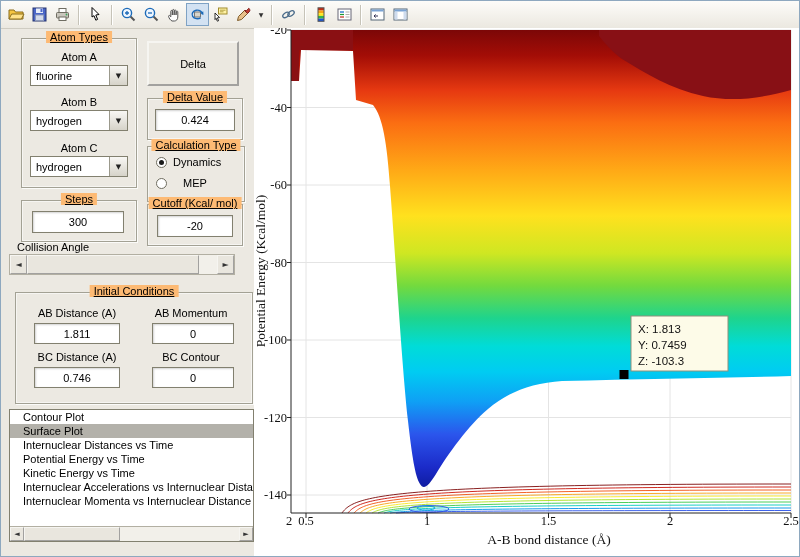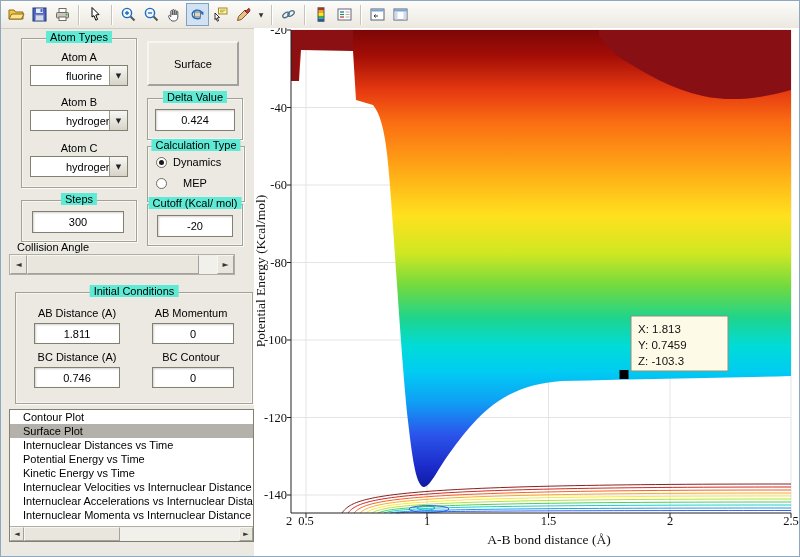--- a/index.html
+++ b/index.html
@@ -7,28 +7,28 @@
        box-sizing:border-box;overflow:hidden;font-family:"Liberation Sans",sans-serif;color:#000;}
   
   .toolbar{position:absolute;left:0;top:0;right:0;height:27px;background:linear-gradient(#fdfcf9,#ebe8e0);
            border-bottom:1px solid #cfccc2;display:flex;align-items:center;padding:0 4px;}
   .tbtn{width:23px;height:23px;display:flex;align-items:center;justify-content:center;border:1px solid transparent;box-sizing:border-box;}
   .tbtn.pressed{background:#d3e2f2;border:1px solid #7fa2c4;}
   .tbtn.narrow{width:12px;font-size:6px;color:#333;font-family:"DejaVu Sans",sans-serif;}
   .tsep{width:1px;height:20px;background:#c6c3b8;border-right:1px solid #ffffff;margin:0 4px;}
   
   .grp{position:absolute;border:1px solid #a3a194;box-shadow:inset 0 0 0 1px rgba(255,255,255,.55),1px 1px 0 rgba(255,255,255,.8);}
-  .grp-title{position:absolute;top:-8px;left:50%;transform:translateX(-50%);background:#5eead4;
-             padding:0 4px;font-size:11px;white-space:nowrap;}
+  .grp-title{position:absolute;top:-8px;left:50%;transform:translateX(-50%);background:#fdba74;
+             padding:0 4px;font-size:11px;white-space:nowrap;text-decoration:underline;}
   .lbl{position:absolute;font-size:11px;white-space:nowrap;}
   .ctr{text-align:center;}
   .field{position:absolute;background:#fff;border:1px solid #82806f;box-shadow:inset 1px 1px 2px rgba(0,0,0,.18);
          font-size:11px;display:flex;align-items:center;justify-content:center;box-sizing:border-box;}
   .dropdown{position:absolute;background:#fff;border:1px solid #82806f;display:flex;box-sizing:border-box;}
-  .dd-text{flex:1;font-size:11px;padding-left:5px;display:flex;align-items:center;overflow:hidden;white-space:nowrap;margin-left:30px;}
+  .dd-text{flex:1;font-size:11px;padding-left:5px;display:flex;align-items:center;overflow:hidden;white-space:nowrap;}
   .dd-btn{width:17px;background:linear-gradient(#f8f7f4,#d6d3c9);border-left:1px solid #9b998c;
           display:flex;align-items:center;justify-content:center;font-size:7px;font-family:"DejaVu Sans",sans-serif;color:#222;}
   .pushbtn{position:absolute;background:#ebe8e0;border:2px outset #f6f5f1;font-size:11px;
            display:flex;align-items:center;justify-content:center;box-sizing:border-box;}
   .radio-row{position:absolute;display:flex;align-items:center;gap:6px;}
   .radio{width:11px;height:11px;border-radius:50%;background:#fff;border:1px solid #6f6d60;position:relative;box-sizing:border-box;}
   .radio.on::after{content:"";position:absolute;left:2px;top:2px;right:2px;bottom:2px;background:#1a1a1a;border-radius:50%;}
   .radio-lbl{font-size:11px;}
   .hscroll{position:absolute;background:#f2f0ea;border:1px solid #b2afa2;display:flex;box-sizing:border-box;}
   .sarrow{width:17px;background:#e9e6de;border:1px outset #f6f5f1;display:flex;align-items:center;justify-content:center;
@@ -187,21 +187,21 @@
     <div class="lbl ctr" style="left:0;top:103px;width:100%;">Atom C</div>
     <div class="dropdown" style="left:8px;top:117px;width:98px;height:21px;">
       <span class="dd-text">hydrogen</span>
       <span class="dd-btn">
           <span>▼</span>
         </span>
     </div>
   </div>
 
   <div class="pushbtn" style="left:146px;top:40px;width:92px;height:45px;">
-    <span>Surface</span>
+    <span>Delta</span>
   </div>
 
   <div class="grp" style="left:146px;top:97px;width:94px;height:40px;">
     <span class="grp-title">Delta Value</span>
     <div class="field" style="left:7px;top:10px;width:80px;height:22px;">
       <span>0.424</span>
     </div>
   </div>
 
   <div class="grp" style="left:146px;top:145px;width:96px;height:54px;">
@@ -261,21 +261,20 @@
       <span>0</span>
     </div>
   </div>
 
   <div class="listbox" style="left:8px;top:408px;width:245px;height:133px;">
     <div class="list-item">Contour Plot</div>
     <div class="list-item selected">Surface Plot</div>
     <div class="list-item">Internuclear Distances vs Time</div>
     <div class="list-item">Potential Energy vs Time</div>
     <div class="list-item">Kinetic Energy vs Time</div>
-    <div class="list-item">Internuclear Velocities vs Internuclear Distance</div>
     <div class="list-item">Internuclear Accelerations vs Internuclear Distance</div>
     <div class="list-item">Internuclear Momenta vs Internuclear Distance</div>
     <div class="lb-hscroll">
       <div class="sarrow">
           <span>◄</span>
         </div>
       <div class="sthumb" style="width:96px;"></div>
       <div class="strack"></div>
       <div class="sarrow">
           <span>►</span>

